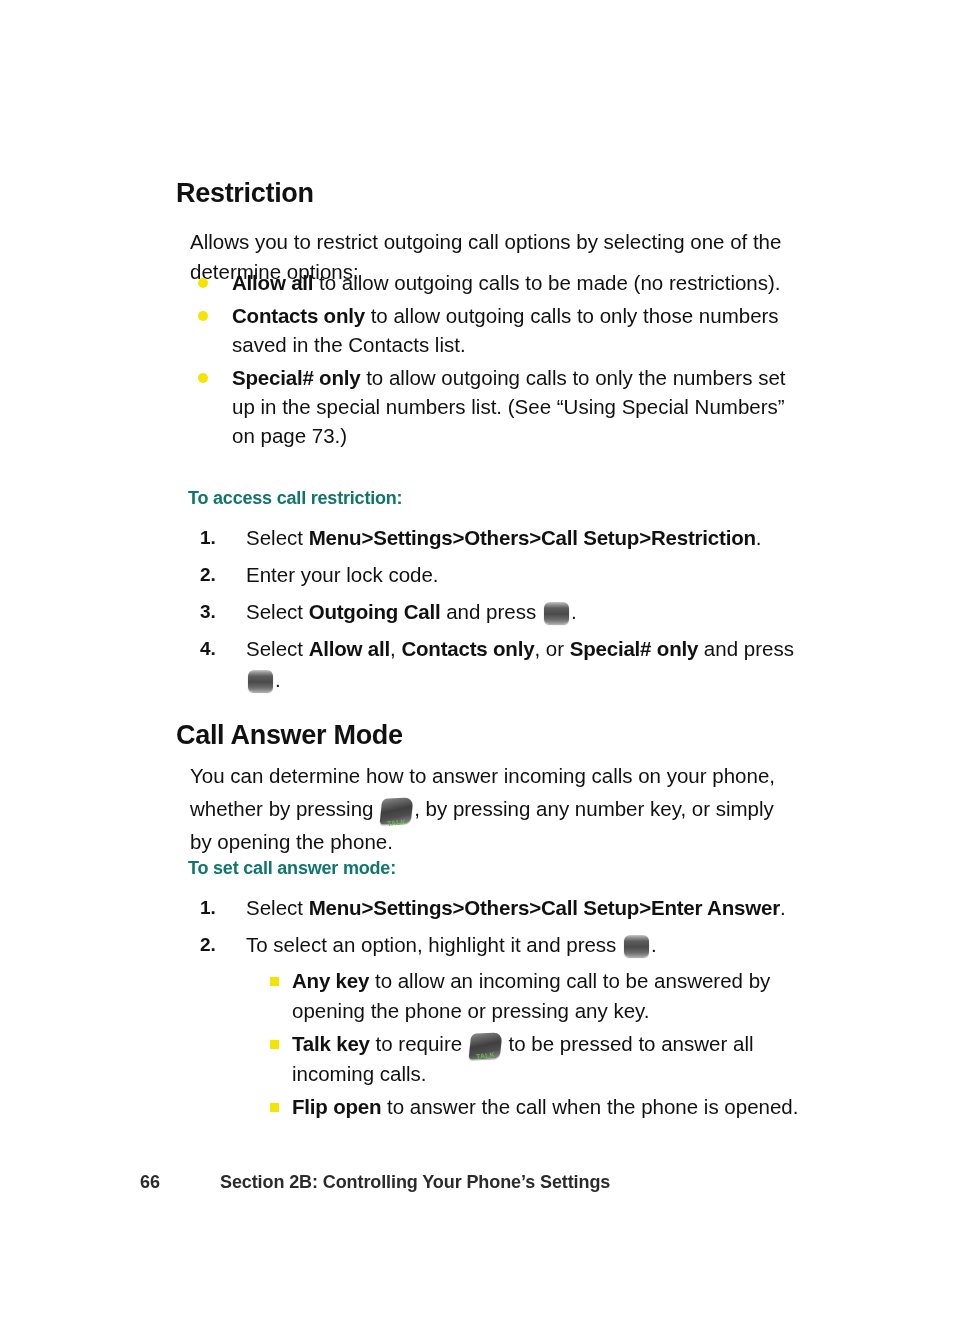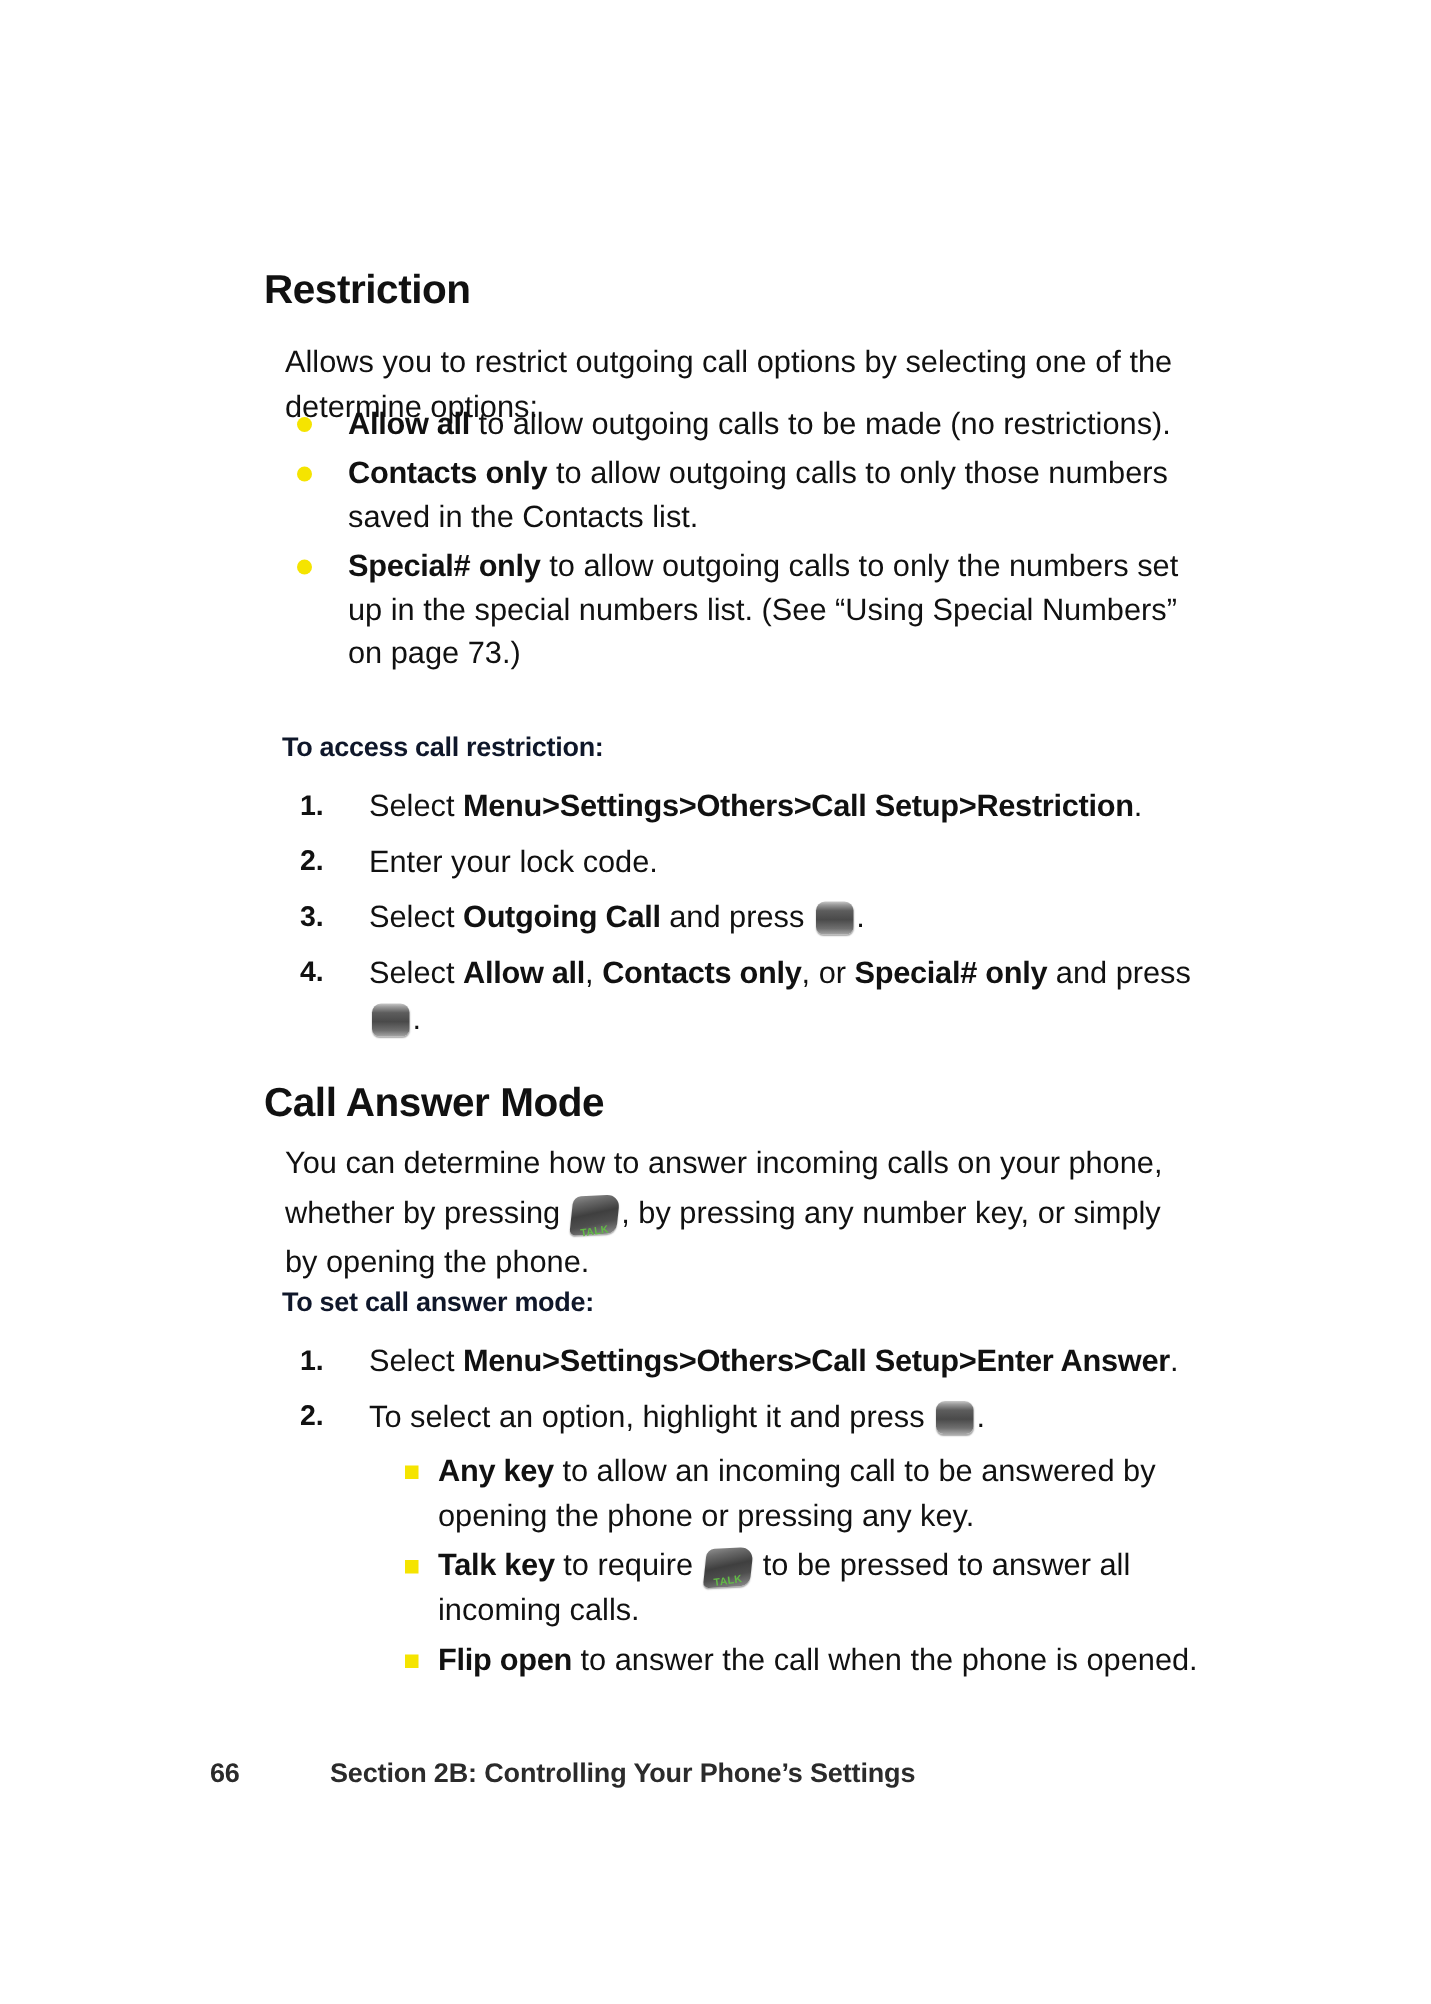--- a/index.html
+++ b/index.html
@@ -48,21 +48,21 @@
   #restriction-intro { top: 206px; }
   #call-answer-intro { top: 748px; line-height: 33px; margin-top: 11px; }
 
   
   .subhead {
     position: absolute;
     left: 188px;
     font-weight: bold;
     font-size: 18px;
     letter-spacing: -0.2px;
-    color: #0f172a;
+    color: #0f766e;
     white-space: nowrap;
   }
   #restriction-subhead { top: 488px; }
   #call-answer-subhead { top: 858px; }
 
   
   .bullet-list {
     position: absolute;
     left: 196px;
     width: 600px;

